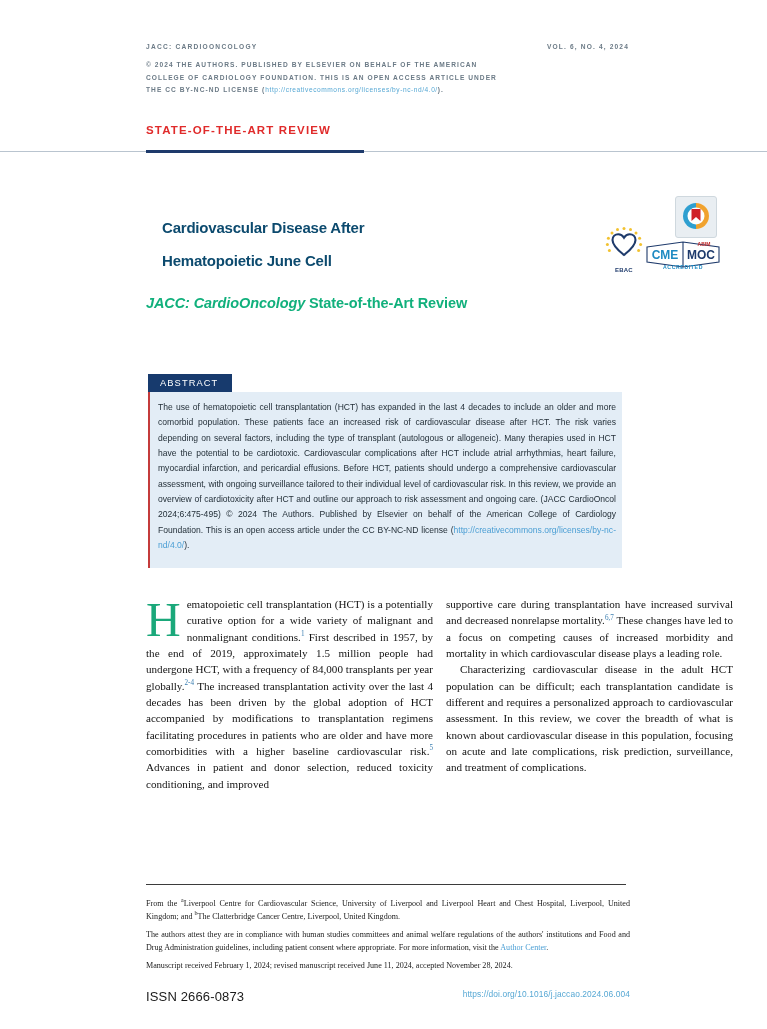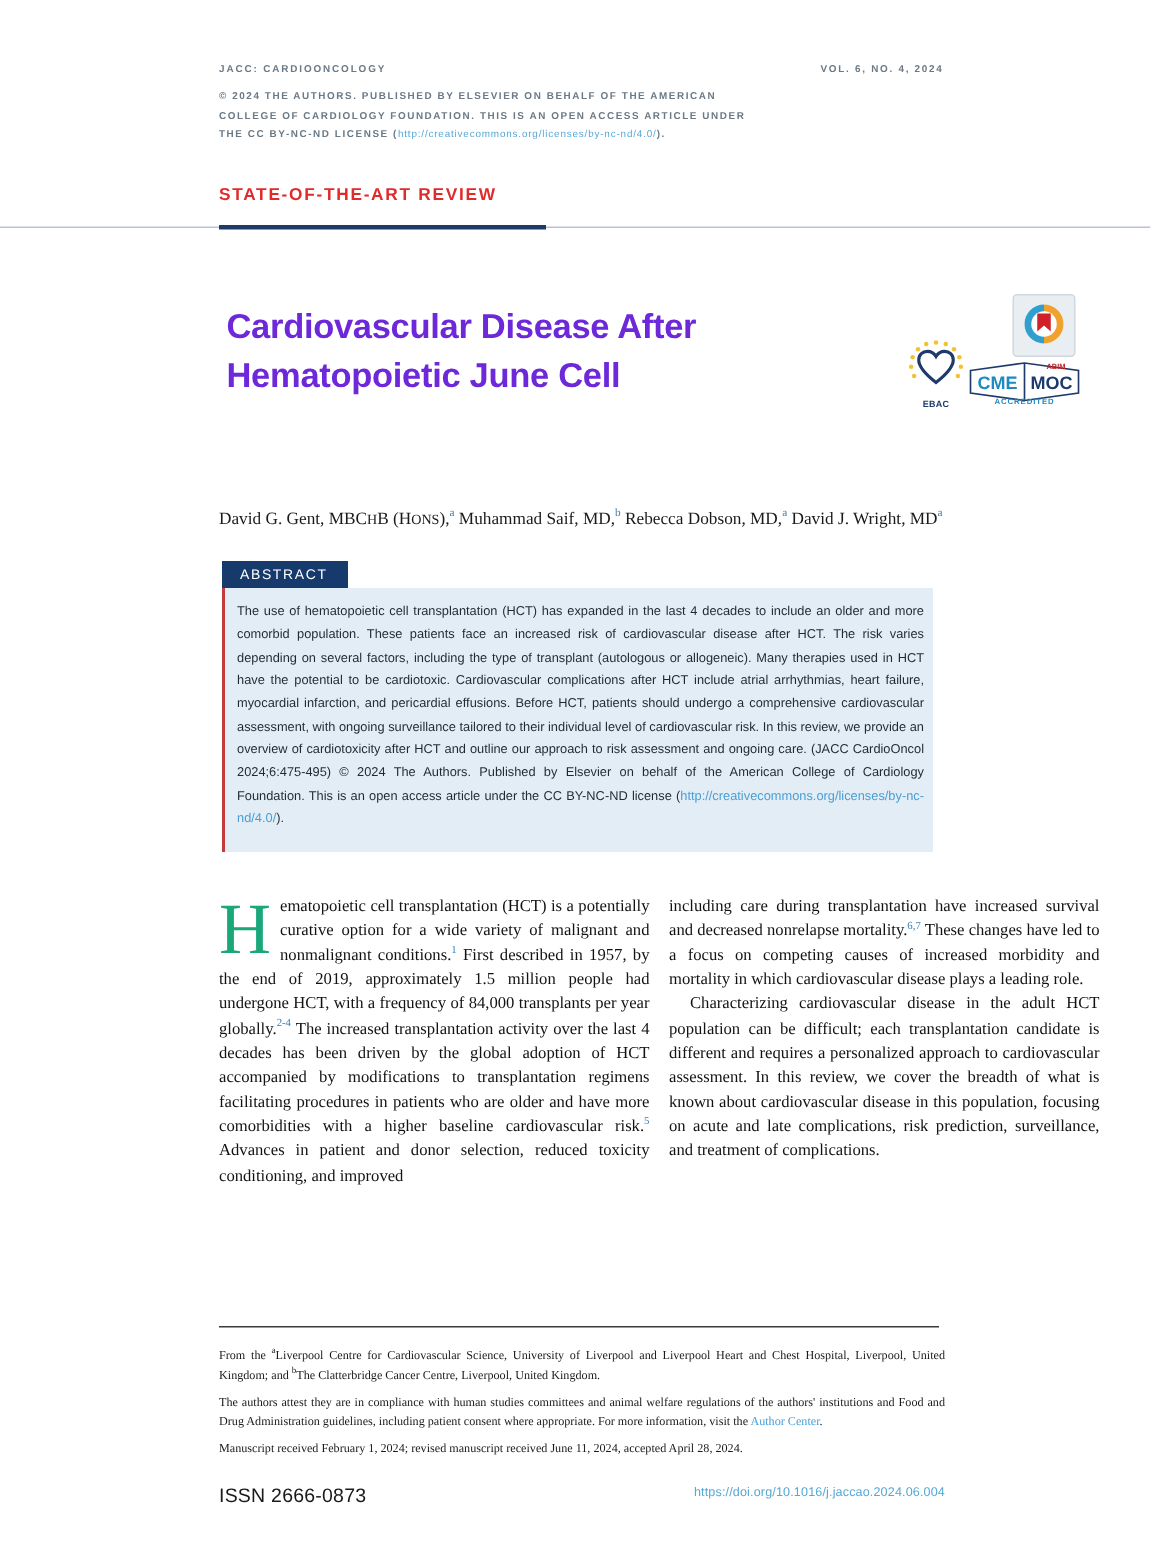--- a/index.html
+++ b/index.html
@@ -106,26 +106,26 @@
 
   
   .title-block {
     position: absolute;
     left: 146px;
     top: 196px;
     width: 420px;
   }
   .paper-title {
     font-family: "Liberation Sans", sans-serif;
-    font-size: 23px;
+    font-size: 15px;
     font-weight: 700;
     line-height: 32.5px;
-    color: #6d28d9;
+    color: #0c4a6e;
     letter-spacing: -0.2px;
-    margin: 5px;
+    margin: 16px;
   }
   .paper-subtitle {
     font-family: "Liberation Sans", sans-serif;
     font-size: 14.5px;
     font-weight: 700;
     color: #11b07c;
     line-height: 20px;
     margin-top: 7px;
     letter-spacing: -0.1px;
   }
@@ -361,20 +361,21 @@
 
   <div class="section-label">STATE-OF-THE-ART REVIEW</div>
   <div class="rule-thin"></div>
   <div class="rule-thick"></div>
 
   <div class="title-block">
     <h1 class="paper-title">
       <span>Cardiovascular Disease After</span><br>
       <span>Hematopoietic June Cell</span><br>
     </h1>
+    <div class="paper-subtitle"><span class="ital">JACC: CardioOncology</span><span> State-of-the-Art Review</span></div>
   </div>
 
   <div class="badges">
 
     <div class="badge-abim">
       <svg class="abim-inner" viewBox="0 0 30 30">
         <circle cx="15" cy="15" r="13" fill="#ffffff"></circle>
         <path d="M15 2 A13 13 0 0 0 15 28 Z" fill="#2f9fd0"></path>
         <path d="M15 2 A13 13 0 0 1 15 28 Z" fill="#f0a22e"></path>
         <circle cx="15" cy="15" r="8.5" fill="#ffffff"></circle>
@@ -405,41 +406,40 @@
     <svg class="badge-cme" viewBox="0 0 74 30">
       <path d="M1 7 L37 2 L73 7 L73 22 L37 27 L1 22 Z" fill="#ffffff" stroke="#1e3a6b" stroke-width="1.1"></path>
       <path d="M37 2 L37 27" stroke="#1e3a6b" stroke-width="1.1"></path>
       <text x="19" y="19" font-family="Liberation Sans, sans-serif" font-size="12" font-weight="bold" fill="#1e8ac2" text-anchor="middle">CME</text>
       <text x="55" y="19" font-family="Liberation Sans, sans-serif" font-size="12" font-weight="bold" fill="#1e3a6b" text-anchor="middle">MOC</text>
       <text x="58" y="6" font-family="Liberation Sans, sans-serif" font-size="5" font-weight="bold" fill="#c02a2a" text-anchor="middle">ABIM</text>
       <text x="37" y="29" font-family="Liberation Sans, sans-serif" font-size="5.2" font-weight="bold" fill="#1e8ac2" text-anchor="middle" letter-spacing="0.6">ACCREDITED</text>
     </svg>
   </div>
 
-  <div class="authors"><span>David G. Gent, MBC</span><span class="smallcaps">H</span><span>B (H</span><span class="smallcaps">ONS</span><span>),</span><sup>a</sup><span> Muhammad Saif, MD,</span><sup>b</sup><span> Rebecca Dobson, MD,</span><sup>a</sup><span> David J. Wright, MD</span><sup>a</sup></div>
 
   <div class="abstract-tab">ABSTRACT</div>
   <div class="abstract-box"></div>
   <div class="abstract-text"><span>The use of hematopoietic cell transplantation (HCT) has expanded in the last 4 decades to include an older and more comorbid population. These patients face an increased risk of cardiovascular disease after HCT. The risk varies depending on several factors, including the type of transplant (autologous or allogeneic). Many therapies used in HCT have the potential to be cardiotoxic. Cardiovascular complications after HCT include atrial arrhythmias, heart failure, myocardial infarction, and pericardial effusions. Before HCT, patients should undergo a comprehensive cardiovascular assessment, with ongoing surveillance tailored to their individual level of cardiovascular risk. In this review, we provide an overview of cardiotoxicity after HCT and outline our approach to risk assessment and ongoing care.  (JACC CardioOncol 2024;6:475-495) © 2024 The Authors. Published by Elsevier on behalf of the American College of Cardiology Foundation. This is an open access article under the CC BY-NC-ND license (</span><span class="lnk">http://creativecommons.org/licenses/by-nc-nd/4.0/</span><span>).</span></div>
 
   <div class="body-cols">
     <div class="col col-left">
       <p><span class="dropcap">H</span><span>ematopoietic cell transplantation (HCT) is a potentially curative option for a wide variety of malignant and nonmalignant conditions.</span><sup>1</sup><span> First described in 1957, by the end of 2019, approximately 1.5 million people had undergone HCT, with a frequency of 84,000 transplants per year globally.</span><sup>2-4</sup><span> The increased transplantation activity over the last 4 decades has been driven by the global adoption of HCT accompanied by modifications to transplantation regimens facilitating procedures in patients who are older and have more comorbidities with a higher baseline cardiovascular risk.</span><sup>5</sup><span> Advances in patient and donor selection, reduced toxicity conditioning, and improved</span></p>
     </div>
     <div class="col col-right">
-      <p><span>including care during transplantation have increased survival and decreased nonrelapse mortality.</span><sup>6,7</sup><span> These changes have led to a focus on competing causes of increased morbidity and mortality in which cardiovascular disease plays a leading role.</span></p>
+      <p><span>supportive care during transplantation have increased survival and decreased nonrelapse mortality.</span><sup>6,7</sup><span> These changes have led to a focus on competing causes of increased morbidity and mortality in which cardiovascular disease plays a leading role.</span></p>
       <p class="indent">Characterizing cardiovascular disease in the adult HCT population can be difficult; each transplantation candidate is different and requires a personalized approach to cardiovascular assessment. In this review, we cover the breadth of what is known about cardiovascular disease in this population, focusing on acute and late complications, risk prediction, surveillance, and treatment of complications.</p>
     </div>
   </div>
 
   <div class="footer-rule"></div>
   <div class="footer">
     <p class="blk"><span>From the </span><sup>a</sup><span>Liverpool Centre for Cardiovascular Science, University of Liverpool and Liverpool Heart and Chest Hospital, Liverpool, United Kingdom; and </span><sup>b</sup><span>The Clatterbridge Cancer Centre, Liverpool, United Kingdom.</span></p>
     <p class="blk"><span>The authors attest they are in compliance with human studies committees and animal welfare regulations of the authors' institutions and Food and Drug Administration guidelines, including patient consent where appropriate. For more information, visit the </span><span class="lnk">Author Center</span><span>.</span></p>
-    <p>Manuscript received February 1, 2024; revised manuscript received June 11, 2024, accepted April 28, 2024.</p>
+    <p>Manuscript received February 1, 2024; revised manuscript received June 11, 2024, accepted November 28, 2024.</p>
   </div>
 
   <div class="footer-bottom">
     <div class="issn">ISSN 2666-0873</div>
     <div class="doi">https://doi.org/10.1016/j.jaccao.2024.06.004</div>
   </div>
 
 </div>
 
 </body></html>

